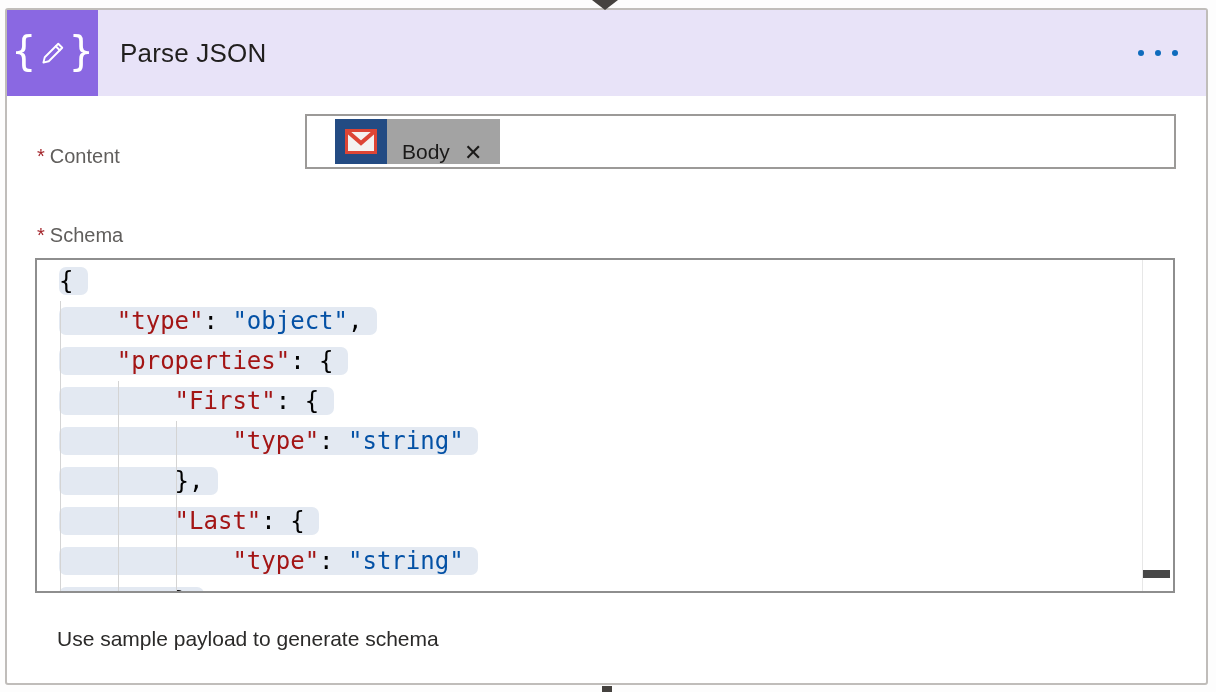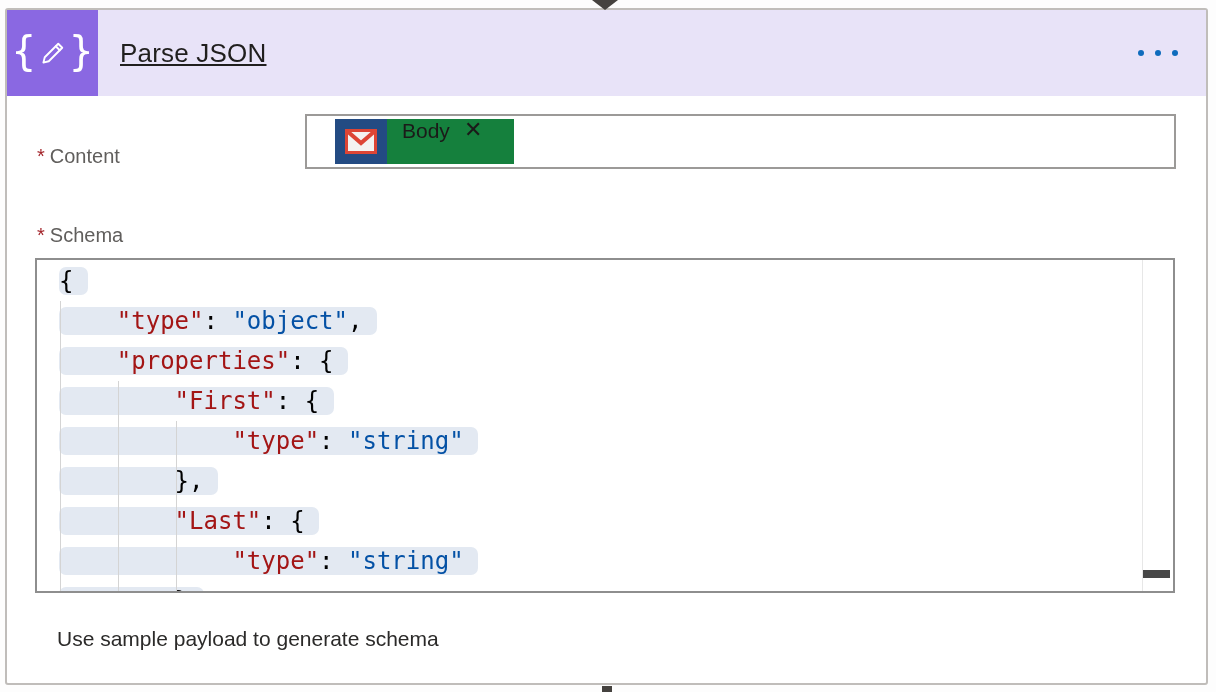--- a/index.html
+++ b/index.html
@@ -47,21 +47,21 @@
     color: #ffffff;
   }
   .header-icon .brace {
     font-family: "DejaVu Sans", sans-serif;
     font-size: 40px; font-weight: 400; line-height: 1;
     position: relative; top: -2px;
   }
   .header-icon svg { margin: 0 1px; }
   .card-title {
     margin-left: 22px;
-    font-size: 26px; color: #201f1e; letter-spacing: 0.2px; text-decoration: underline;
+    font-size: 26px; color: #201f1e; letter-spacing: 0.2px;
   }
   .menu-button {
     margin-left: auto; margin-right: 22px;
     display: flex; gap: 11px; padding: 10px 6px;
     cursor: pointer;
   }
   .menu-button .dot {
     width: 6px; height: 6px; border-radius: 50%;
     background: #0f6cbd;
   }
@@ -87,23 +87,23 @@
   }
   .token-pill {
     display: flex; align-items: stretch; height: 45px;
     cursor: pointer;
   }
   .token-badge {
     width: 52px; background: #234b83;
     display: flex; align-items: center; justify-content: center;
   }
   .token-body {
-    background: #15803d;
-    display: flex; align-items: flex-start;
-    padding: 0 32px 0 15px;
+    background: #a3a3a3;
+    display: flex; align-items: flex-end;
+    padding: 0 18px 0 15px;
     font-size: 21px; color: #1b1a19;
   }
   .token-remove {
     margin-left: 14px; font-size: 22px; color: #1b1a19;
     line-height: 1; cursor: pointer;
     font-family: "DejaVu Sans", sans-serif;
   }
 
   .schema-label-row { margin-top: 25px; align-items: center; }
 

